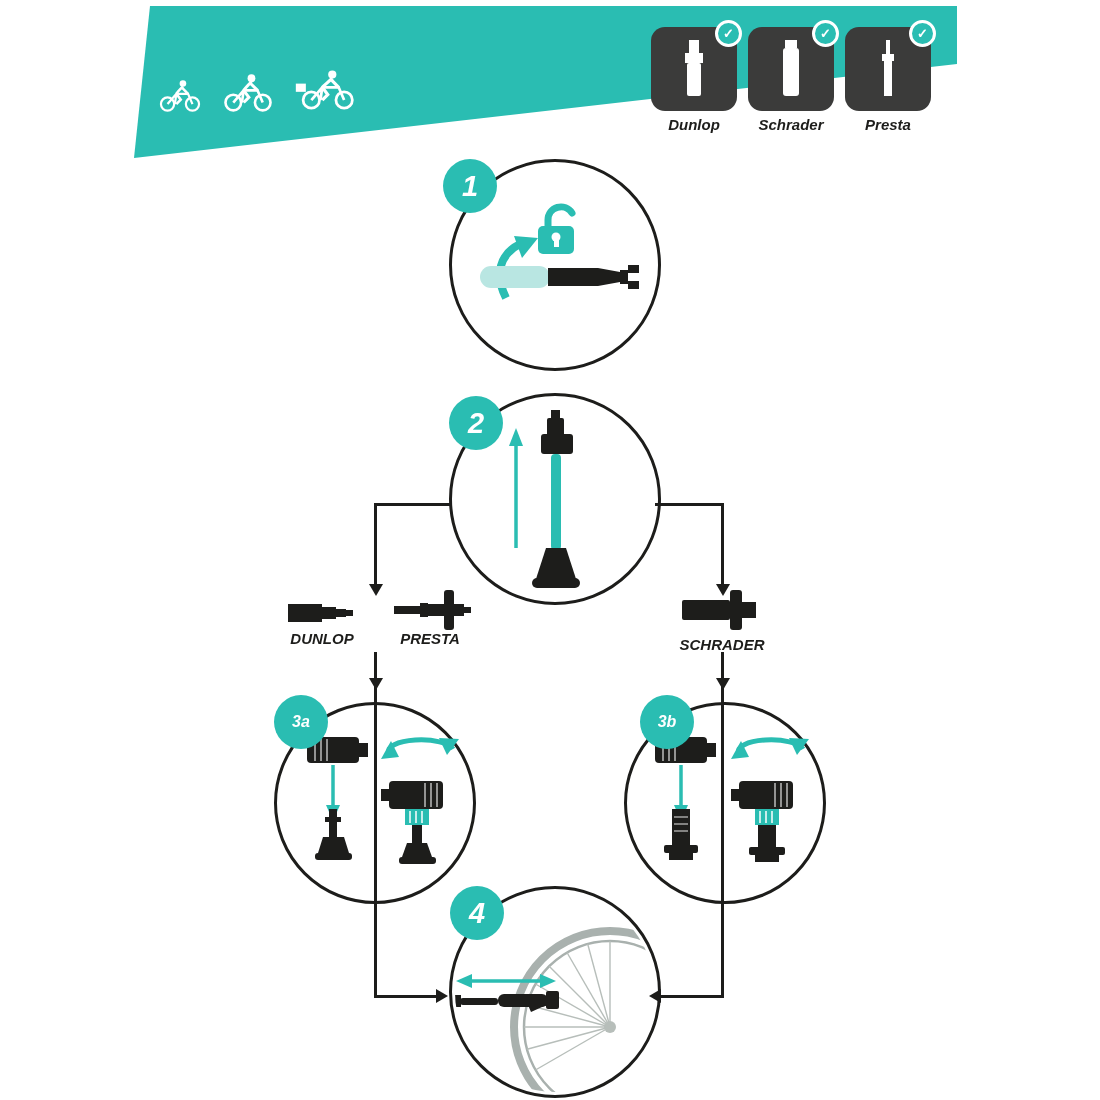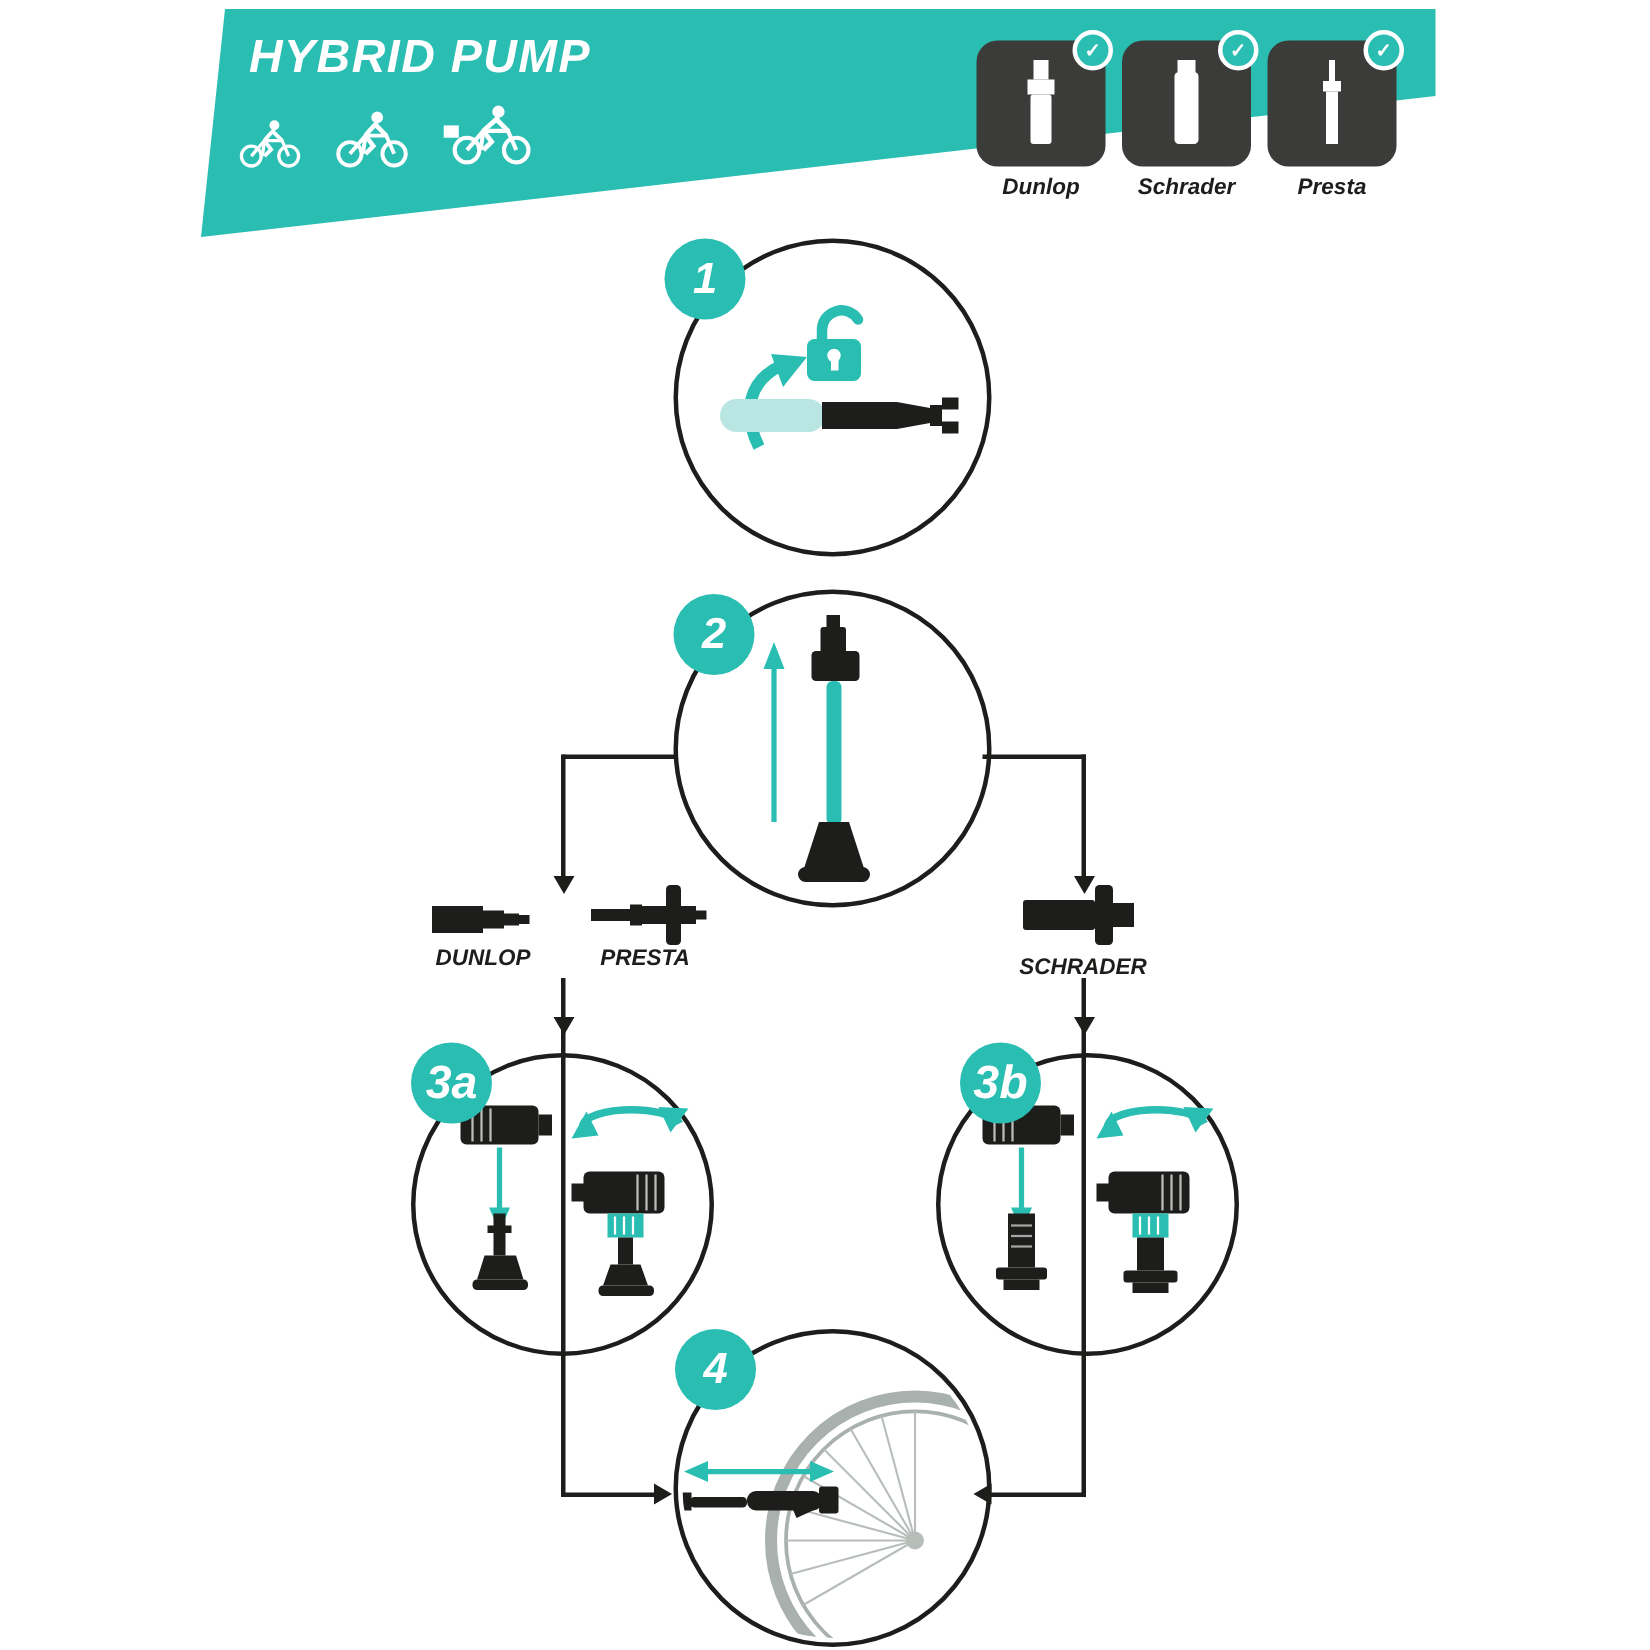--- a/index.html
+++ b/index.html
@@ -23,21 +23,21 @@
                display:flex;align-items:center;justify-content:center;z-index:3;}
   .compat-label{position:absolute;top:116px;width:86px;text-align:center;
                 font-size:15px;font-style:italic;font-weight:bold;color:#1d1d1b;}
 
   
   .circle{position:absolute;background:#fff;border:3px solid #1d1d1b;border-radius:50%;z-index:2;}
   .circle > svg{position:absolute;left:0;top:0;}
   .badge{position:absolute;width:54px;height:54px;border-radius:50%;background:#2abdb2;
          color:#fff;font-style:italic;font-weight:bold;font-size:29px;
          display:flex;align-items:center;justify-content:center;z-index:6;}
-  .badge.small-text{font-size:31px;}
+  .badge.small-text{font-size:16px;}
 
   
   .line{position:absolute;background:#1d1d1b;z-index:4;}
   .arr{position:absolute;width:0;height:0;z-index:5;}
   .arr.down{border-left:7px solid transparent;border-right:7px solid transparent;
             border-top:12px solid #1d1d1b;}
   .arr.right{border-top:7px solid transparent;border-bottom:7px solid transparent;
              border-left:12px solid #1d1d1b;}
   .arr.left{border-top:7px solid transparent;border-bottom:7px solid transparent;
             border-right:12px solid #1d1d1b;}
@@ -49,21 +49,20 @@
 </style>
 </head>
 <body>
 
 <div class="page">
 
   <svg class="banner-svg" width="1100" height="175">
     <polygon points="150,6 957,6 957,64 134,158" fill="#2abdb2"></polygon>
   </svg>
 
-  <h1 class="page-title">HYBRID PUMP</h1>
 
   <div class="cyclists">
     <svg width="44" height="36" viewBox="0 0 60 44">
       <g stroke="#fff" fill="none" stroke-width="3">
         <circle cx="13" cy="33" r="9"></circle>
           <circle cx="47" cy="33" r="9"></circle>
         <path d="M13,33 L25,19 L41,19 L47,33 M25,19 L23,33"></path>
       </g>
       <circle cx="34" cy="5" r="4.5" fill="#fff"></circle>
       <path d="M34,9 C30,13 27,16 25,19 M33,11 L41,19 M25,19 L31,27 L25,33" stroke="#fff" stroke-width="3.5" fill="none"></path>

